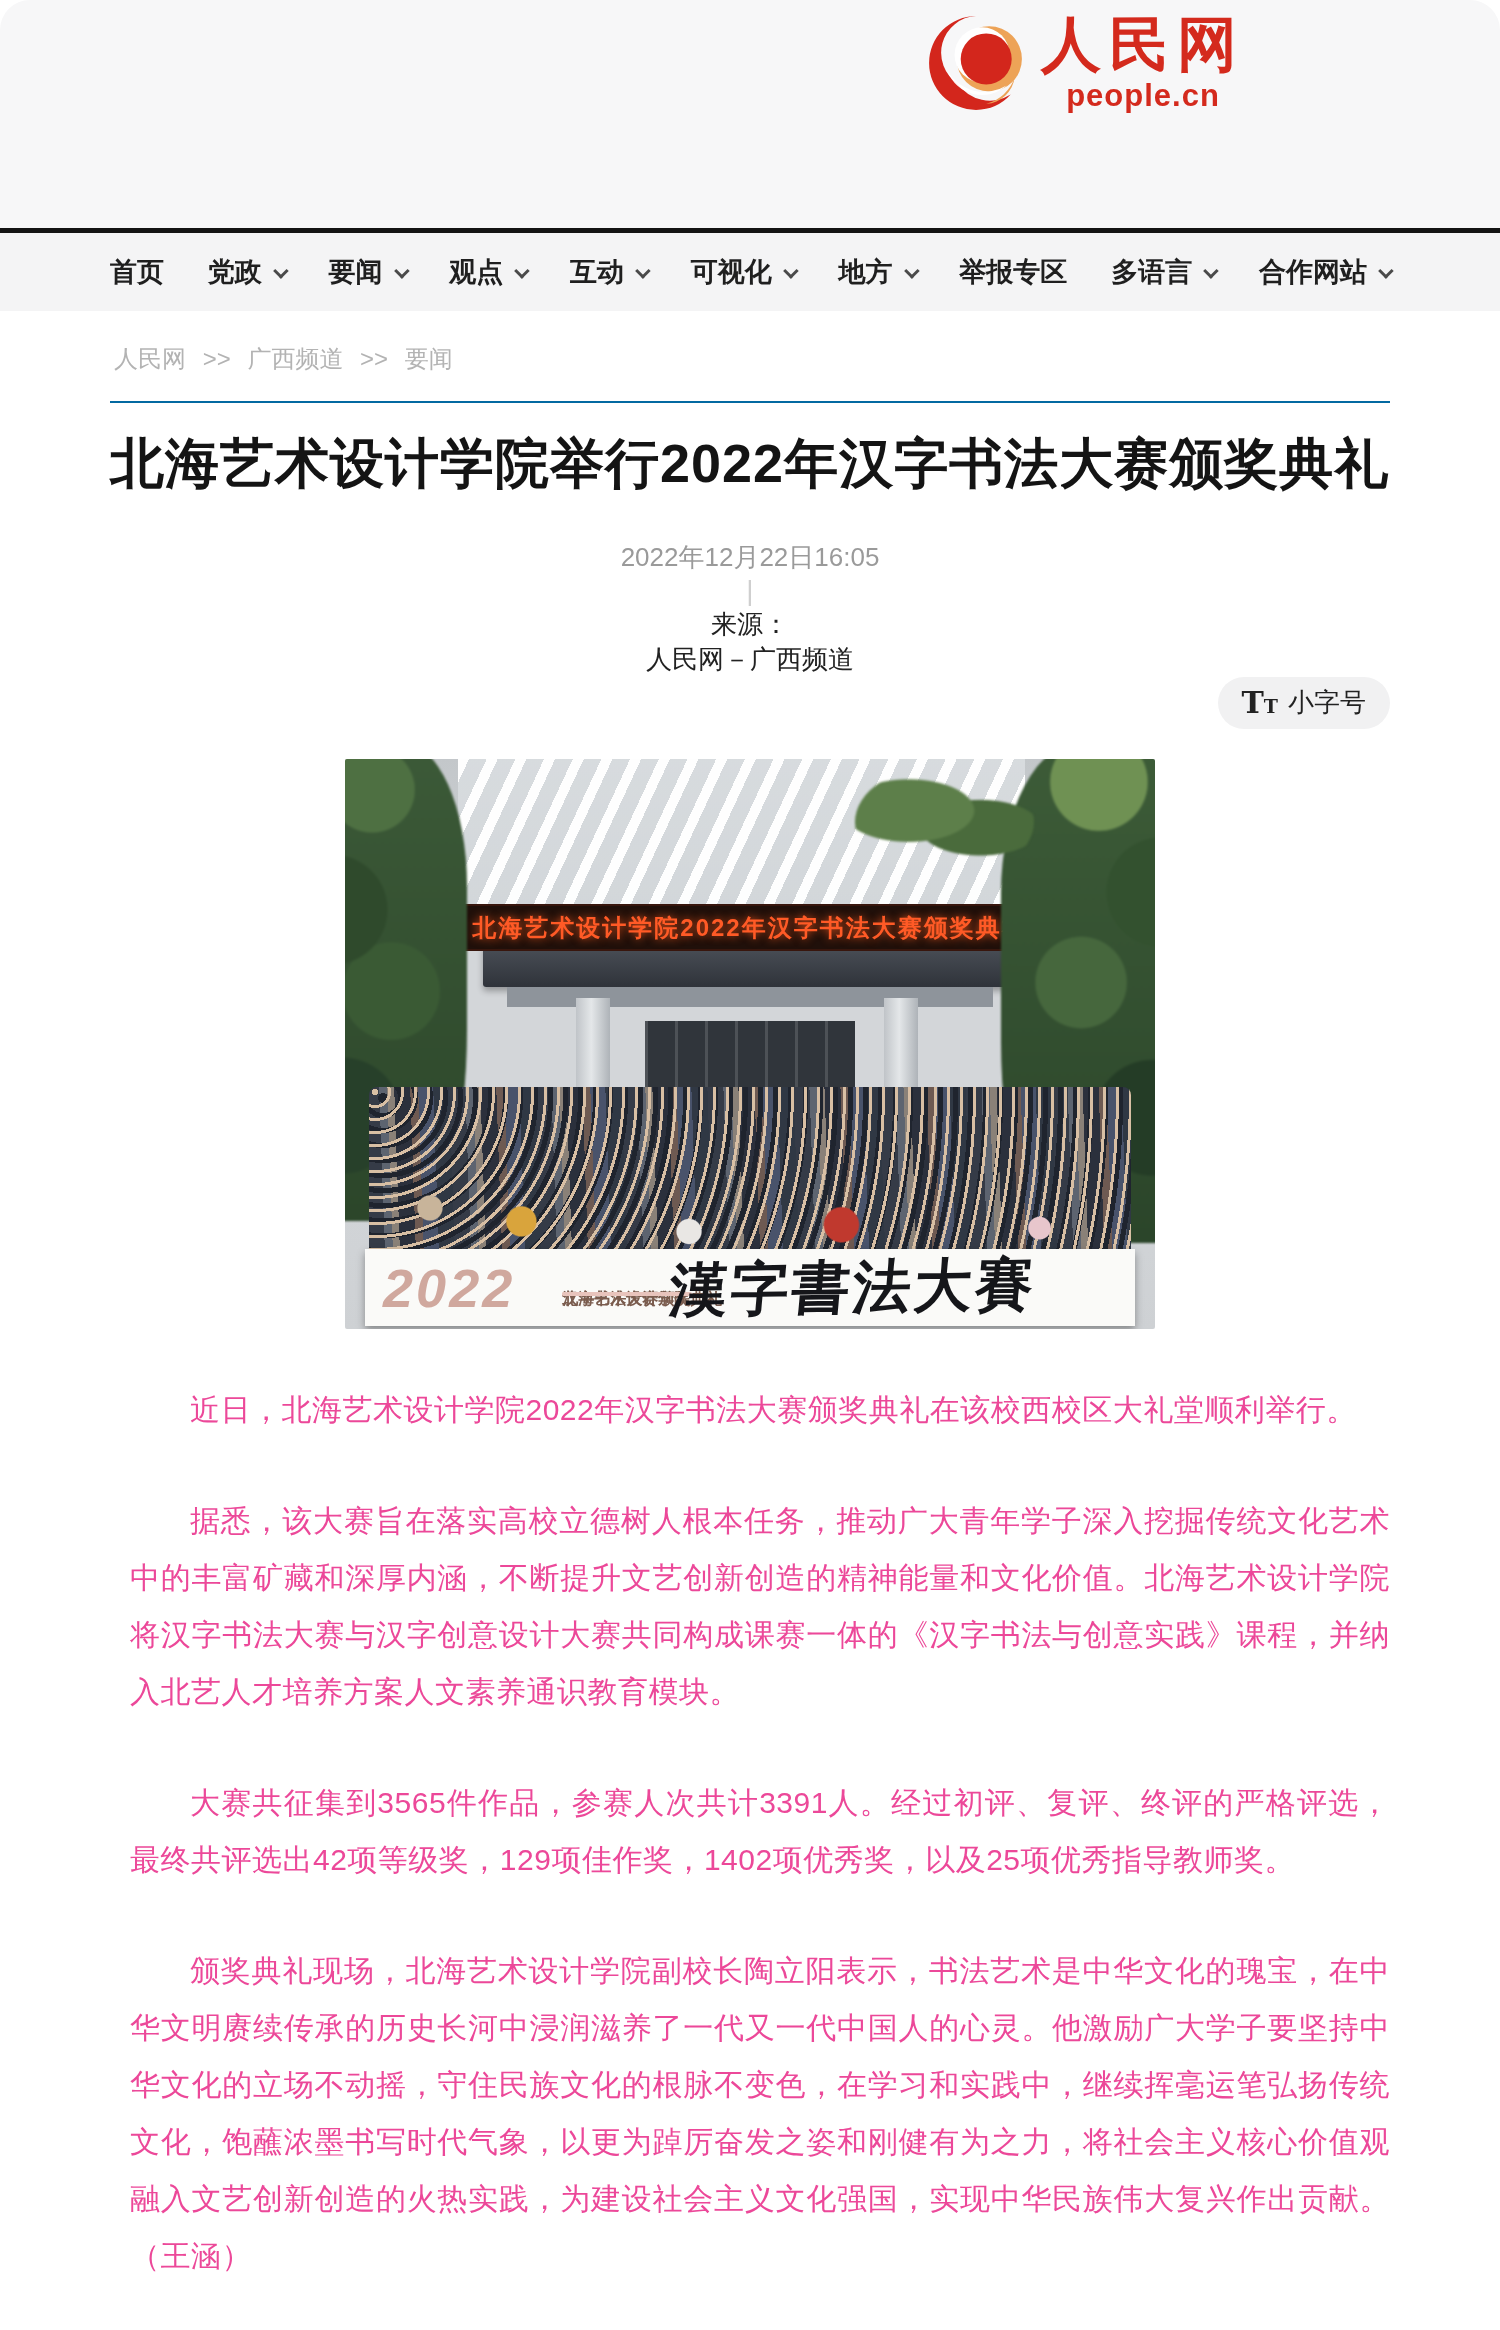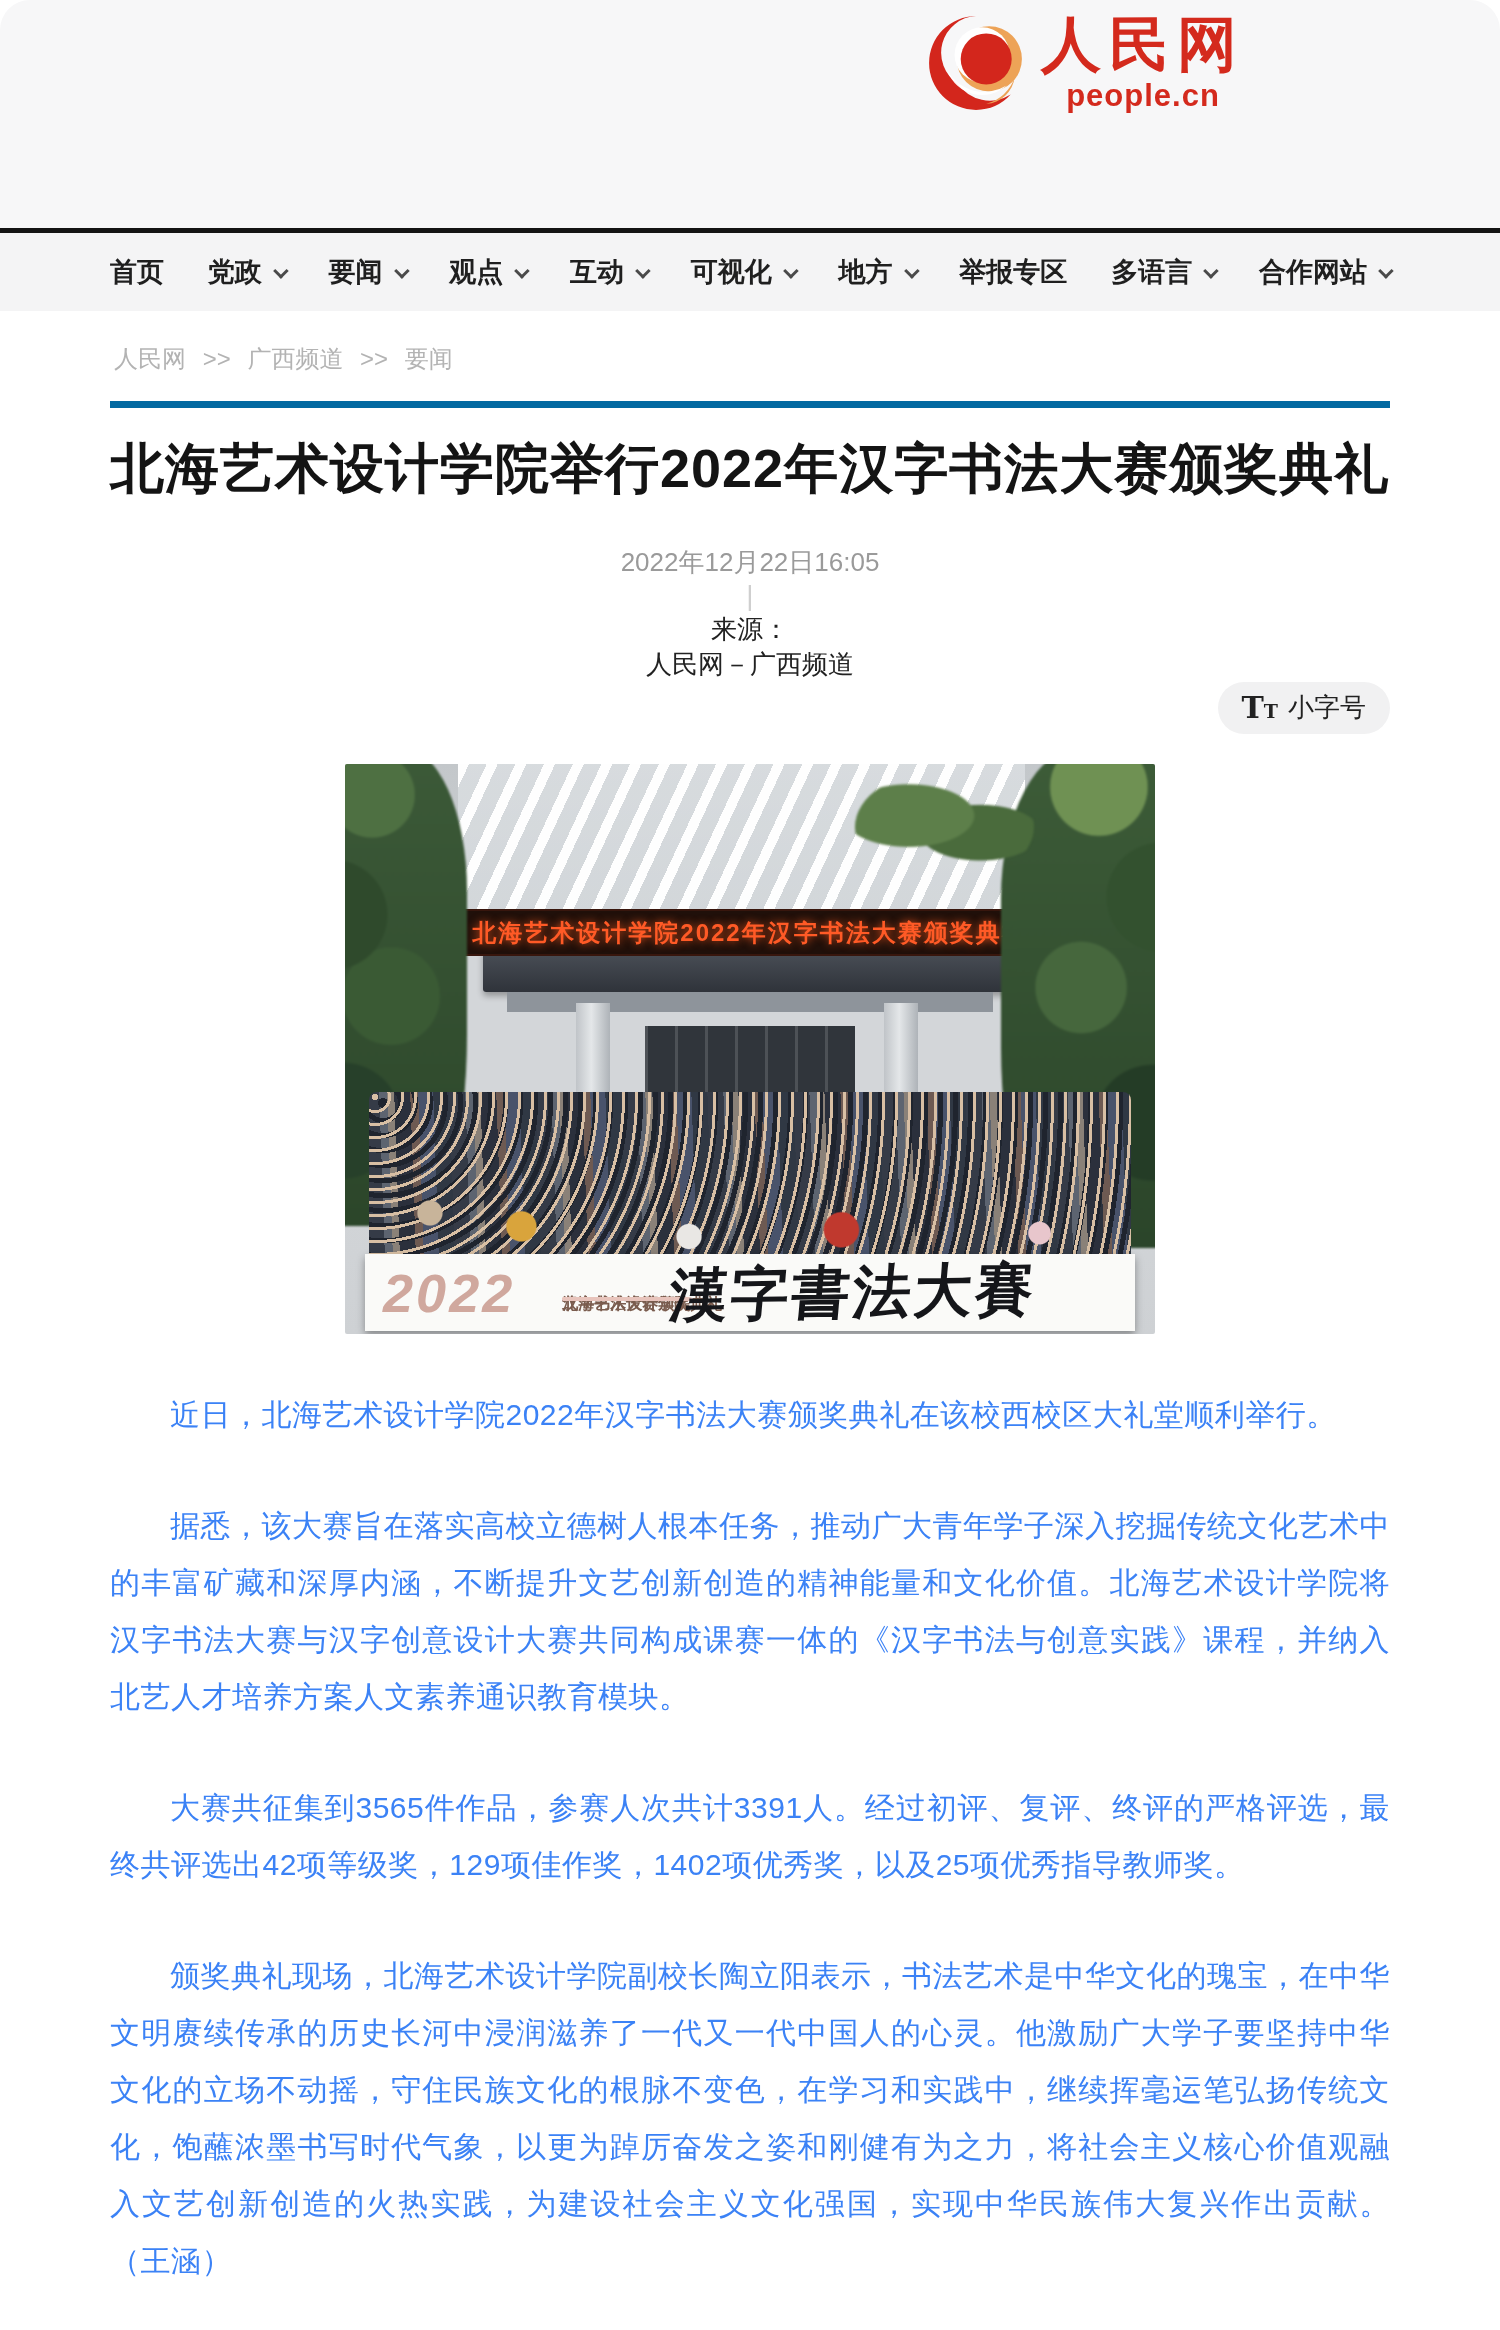--- a/index.html
+++ b/index.html
@@ -20,21 +20,21 @@
   .black-bar { height:5px; background:#141414; }
 
   
   .main-nav { height:78px; background:#f4f4f5; }
   .nav-inner { width:1280px; margin:0 auto; height:100%; display:flex; align-items:center; justify-content:space-between; }
   .nav-item { display:flex; align-items:center; font-size:27px; font-weight:bold; color:#1f1f1f; text-decoration:none; cursor:pointer; }
   .chev { width:11px; height:11px; border-right:3px solid #4a4a4a; border-bottom:3px solid #4a4a4a; transform:rotate(45deg) translateY(-2px); margin-left:12px; display:inline-block; }
 
   
   .content { width:1280px; margin:0 auto; }
-  .breadcrumb { padding:32px 4px 26px; font-size:24px; color:#b3b3b3; border-bottom:7px solid #0369a1; }
+  .breadcrumb { padding:32px 4px 26px; font-size:24px; color:#b3b3b3; border-bottom:2px solid #0369a1; }
   .breadcrumb a { color:#b3b3b3; text-decoration:none; cursor:pointer; }
   .bsep { margin:0 10px; }
 
   h1.title { margin-top:25px; font-size:54px; line-height:1.33; font-weight:bold; color:#141414; letter-spacing:1px; }
 
   .meta { margin-top:40px; display:flex; align-items:center; font-size:26px;flex-direction:column; }
   .date { color:#9a9a9a; }
   .msep { margin:0 16px; color:#cfcfcf; font-weight:300; font-size:28px; }
   .src-label { color:#222; }
   .src { color:#222; text-decoration:none; cursor:pointer; }
@@ -92,21 +92,21 @@
   .stage > * { position:static; }
   .stage-year { color:#d0a89e; font-size:54px; font-weight:bold; font-style:italic; letter-spacing:3px; }
   .stage-txt { margin-left:20px; color:#7a5c4e; font-size:16px; font-weight:bold; line-height:1.35; white-space:nowrap; }
   .stage-en { width:130px; height:4px; background:#e8c4bc; margin-top:4px; border-radius:2px; }
   .stage-en.short { width:96px; }
   .stage-calli { flex:1; text-align:center; font-family:"DejaVu Serif",serif; font-weight:bold; font-size:58px; color:#15161a; transform:skewX(-6deg) rotate(-1deg); letter-spacing:3px; white-space:nowrap; }
 
   .caption { margin-top:28px; text-align:center; font-size:27px; color:#4a71a8; font-family:"DejaVu Serif",serif; }
 
   .body { margin-top:52px; }
-  .body p { font-size:30px; line-height:57px; color:#3b82f6; text-indent:2em; letter-spacing:.5px; margin-bottom:54px; text-align:justify; }
+  .body p { font-size:30px; line-height:57px; color:#ec4899; text-indent:2em; letter-spacing:.5px; margin-bottom:54px; text-align:justify;margin-left:20px; }
   .body p:last-child { margin-bottom:0; }
 
   .editor { margin-top:44px; text-align:right; font-size:26px; color:#000; }
 </style>
 </head>
 <body>
 
 <div class="page">
 
   <header class="site-header">

